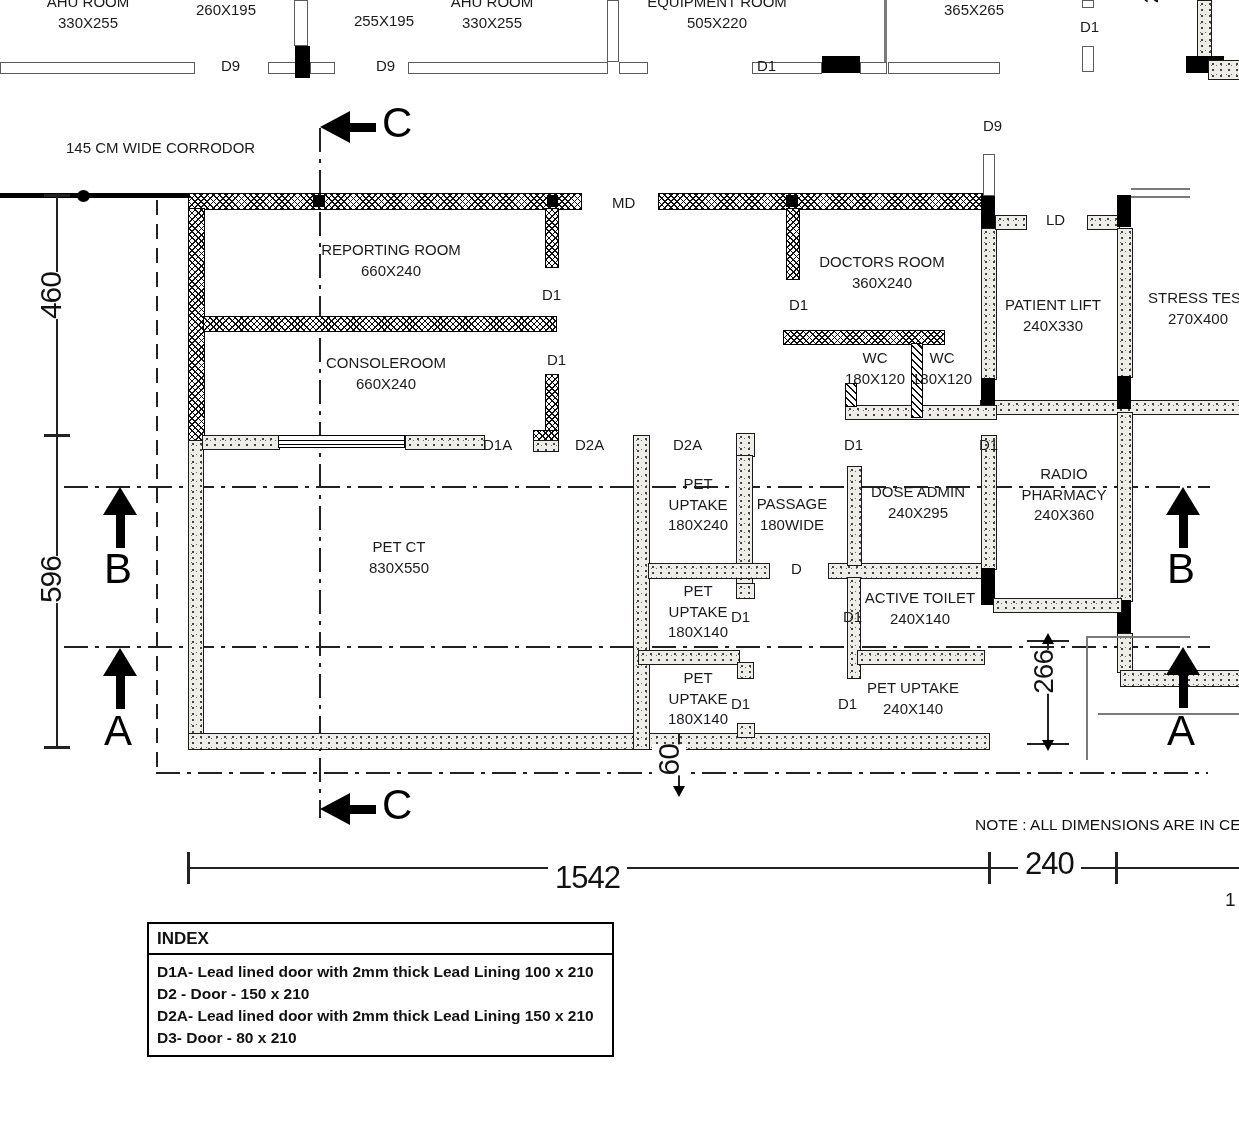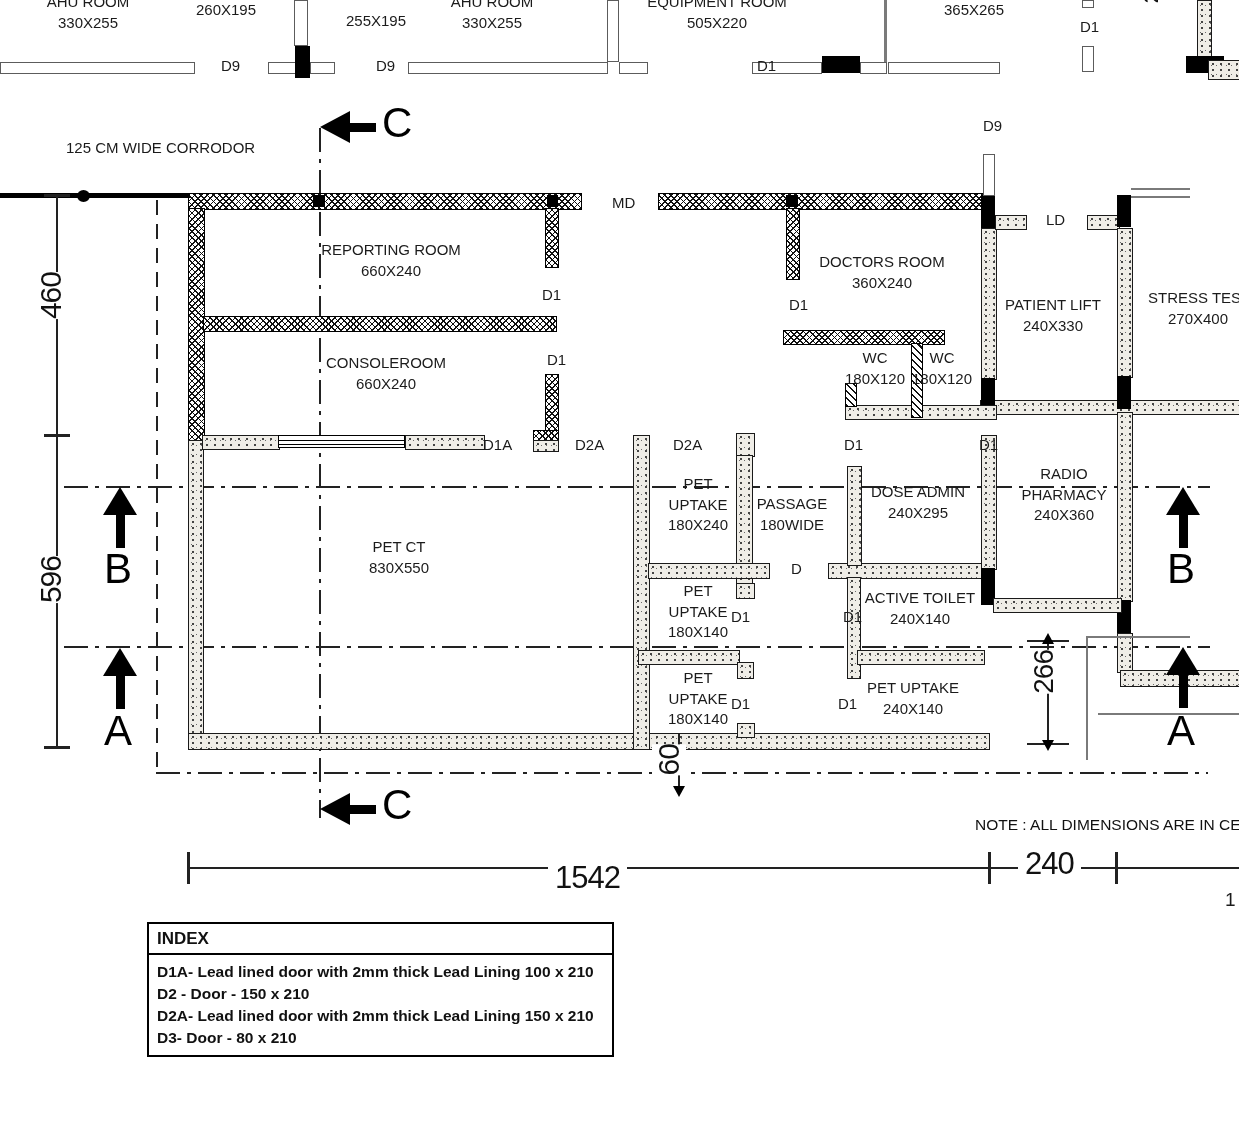--- a/index.html
+++ b/index.html
@@ -189,21 +189,21 @@
   <div class="a stem-h" style="left:348px;top:805px;width:28px;"></div>
   <div class="a seclet" style="left:382px;top:784px;">C</div>
 
   <div class="a lbl" style="left:18px;top:-8px;width:140px;">
     <div>AHU ROOM</div>
     <div>330X255</div>
   </div>
   <div class="a lbl" style="left:188px;top:0;width:76px;">
     <div>260X195</div>
   </div>
-  <div class="a lbl" style="left:338px;top:11px;width:76px;">
+  <div class="a lbl" style="left:338px;top:11px;width:76px;text-align:right;">
     <div>255X195</div>
   </div>
   <div class="a lbl" style="left:432px;top:-8px;width:120px;">
     <div>AHU ROOM</div>
     <div>330X255</div>
   </div>
   <div class="a lbl" style="left:638px;top:-8px;width:158px;">
     <div>EQUIPMENT ROOM</div>
     <div>505X220</div>
   </div>
@@ -277,21 +277,21 @@
     <div>RADIO</div>
     <div>PHARMACY</div>
     <div>240X360</div>
   </div>
 
   <div class="a dlbl" style="left:221px;top:57px;">D9</div>
   <div class="a dlbl" style="left:376px;top:57px;">D9</div>
   <div class="a dlbl" style="left:757px;top:57px;">D1</div>
   <div class="a dlbl" style="left:1080px;top:18px;">D1</div>
   <div class="a dlbl" style="left:983px;top:117px;">D9</div>
-  <div class="a dlbl" style="left:66px;top:139px;">125 CM WIDE CORRODOR</div>
+  <div class="a dlbl" style="left:66px;top:139px;">145 CM WIDE CORRODOR</div>
   <div class="a dlbl" style="left:612px;top:194px;">MD</div>
   <div class="a dlbl" style="left:542px;top:286px;">D1</div>
   <div class="a dlbl" style="left:547px;top:351px;">D1</div>
   <div class="a dlbl" style="left:789px;top:296px;">D1</div>
   <div class="a dlbl" style="left:1046px;top:211px;">LD</div>
   <div class="a dlbl" style="left:483px;top:436px;">D1A</div>
   <div class="a dlbl" style="left:575px;top:436px;">D2A</div>
   <div class="a dlbl" style="left:673px;top:436px;">D2A</div>
   <div class="a dlbl" style="left:844px;top:436px;">D1</div>
   <div class="a dlbl" style="left:979px;top:436px;">D1</div>

